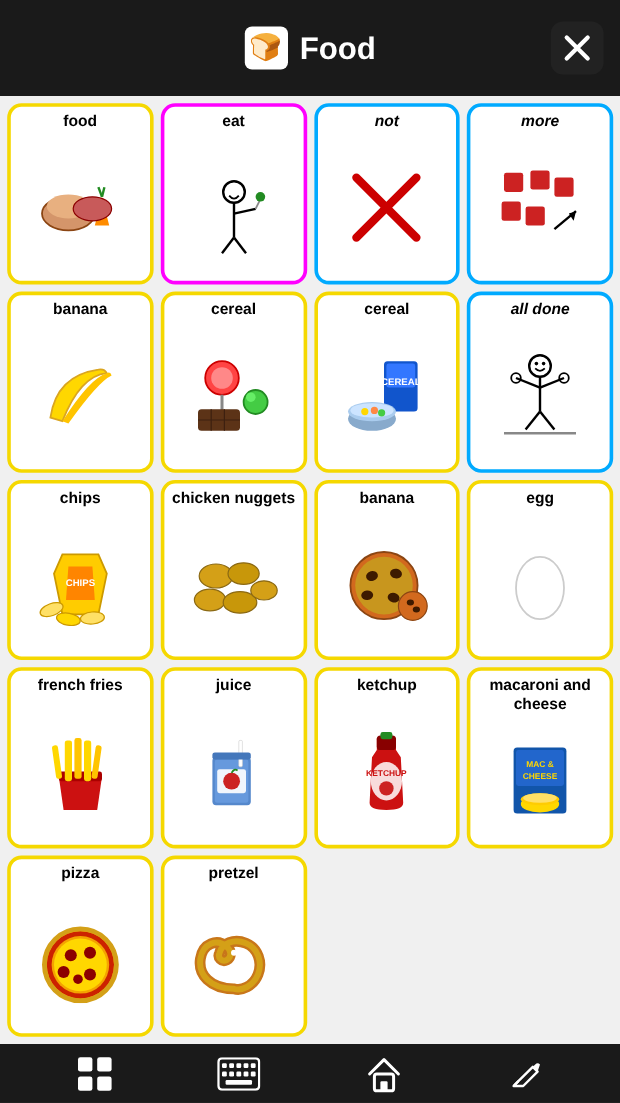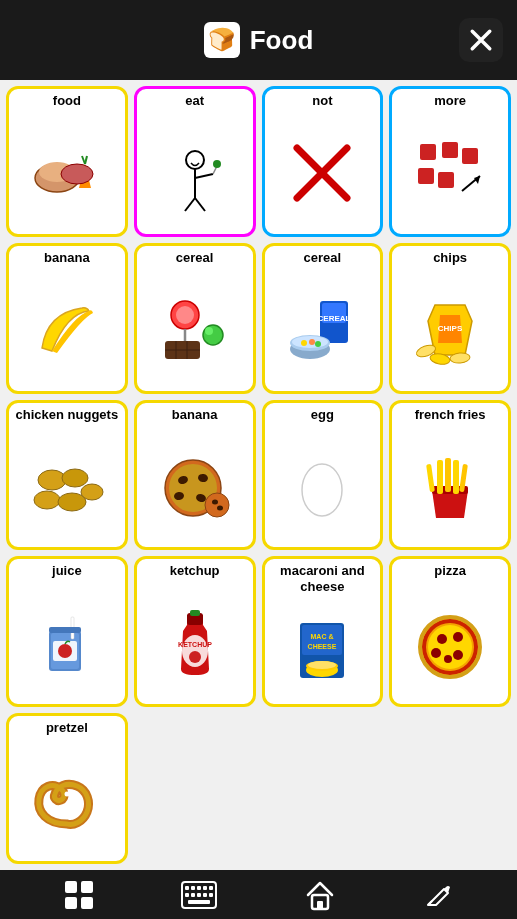--- a/index.html
+++ b/index.html
@@ -77,21 +77,21 @@
       display: flex;
       flex-direction: column;
       align-items: center;
       justify-content: flex-start;
       padding: 4px 2px 2px;
       cursor: pointer;
       overflow: hidden;
       position: relative;
     }
     .card.pink-border { border-color: #ff00ff; gap: 20px; }
-    .card.blue-border { border-color: #00aaff; }
+    .card.blue-border { border-color: #00aaff; font-style: italic; }
     .card.yellow-border { border-color: #f5d800; }
 
     .card-label {
       font-size: 13px;
       font-weight: bold;
       text-align: center;
       color: #000;
       line-height: 1.2;
       min-height: 18px;
       margin-bottom: 2px;
@@ -251,20 +251,45 @@
         <ellipse cx="28" cy="50" rx="20" ry="8" fill="#aaccee"></ellipse>
         <ellipse cx="28" cy="49" rx="18" ry="6" fill="#cce4ff"></ellipse>
 
         <circle cx="22" cy="50" r="3" fill="#FFD700"></circle>
         <circle cx="30" cy="49" r="3" fill="#ff8844"></circle>
         <circle cx="36" cy="51" r="3" fill="#44cc44"></circle>
       </svg>
     </div>
   </div>
 
+  <div class="card blue-border">
+    <div class="card-label">all done</div>
+    <div class="card-img">
+      <svg width="80" height="72" viewBox="0 0 80 72">
+
+        <circle cx="40" cy="12" r="9" fill="none" stroke="#000" stroke-width="2"></circle>
+        <circle cx="37" cy="10" r="1.5" fill="#000"></circle>
+        <circle cx="43" cy="10" r="1.5" fill="#000"></circle>
+        <path d="M36 14 Q40 18 44 14" fill="none" stroke="#000" stroke-width="1.5"></path>
+
+        <line x1="40" y1="21" x2="40" y2="50" stroke="#000" stroke-width="2"></line>
+
+        <line x1="40" y1="30" x2="20" y2="22" stroke="#000" stroke-width="2"></line>
+        <line x1="40" y1="30" x2="60" y2="22" stroke="#000" stroke-width="2"></line>
+
+        <circle cx="20" cy="22" r="4" fill="none" stroke="#000" stroke-width="1.5"></circle>
+        <circle cx="60" cy="22" r="4" fill="none" stroke="#000" stroke-width="1.5"></circle>
+
+        <line x1="40" y1="50" x2="28" y2="65" stroke="#000" stroke-width="2"></line>
+        <line x1="40" y1="50" x2="52" y2="65" stroke="#000" stroke-width="2"></line>
+
+        <line x1="10" y1="68" x2="70" y2="68" stroke="#888" stroke-width="2"></line>
+      </svg>
+    </div>
+  </div>
 
   <div class="card yellow-border">
     <div class="card-label">chips</div>
     <div class="card-img">
       <svg width="80" height="72" viewBox="0 0 80 72">
 
         <path d="M25 12 L55 12 L62 28 L55 62 L25 62 L18 28 Z" fill="#ffcc00" stroke="#cc9900" stroke-width="1.5"></path>
         <path d="M30 22 L50 22 L52 50 L28 50 Z" fill="#ff6600" opacity="0.7"></path>
         <text x="40" y="38" text-anchor="middle" font-size="8" fill="white" font-weight="bold">CHIPS</text>
 

